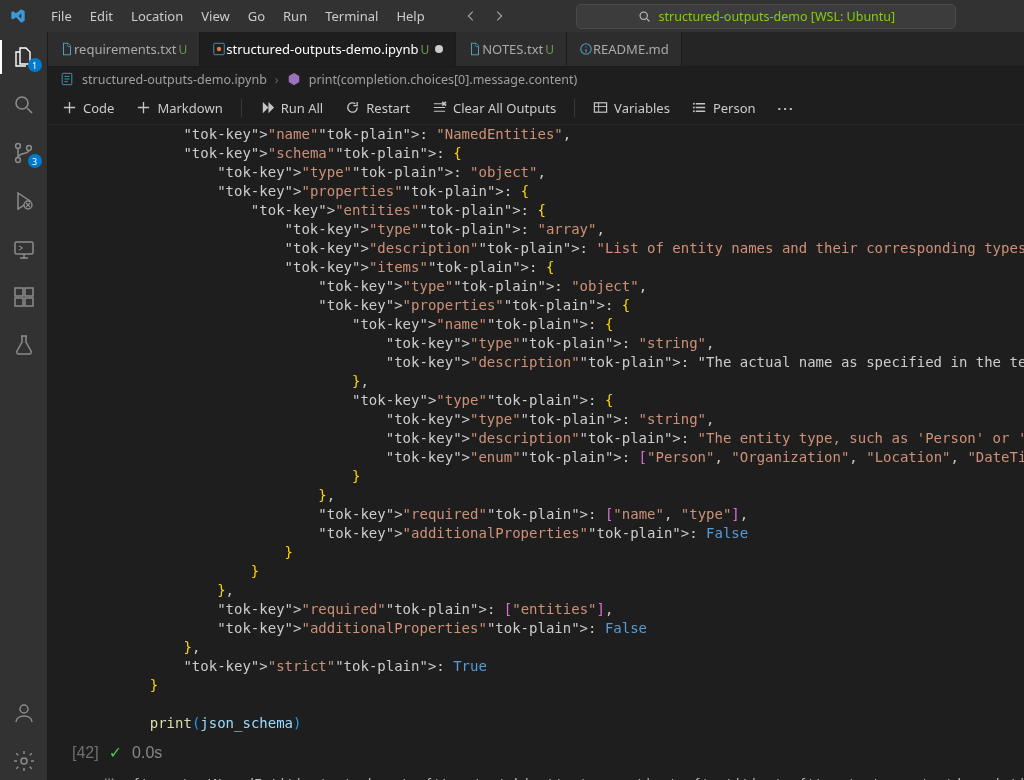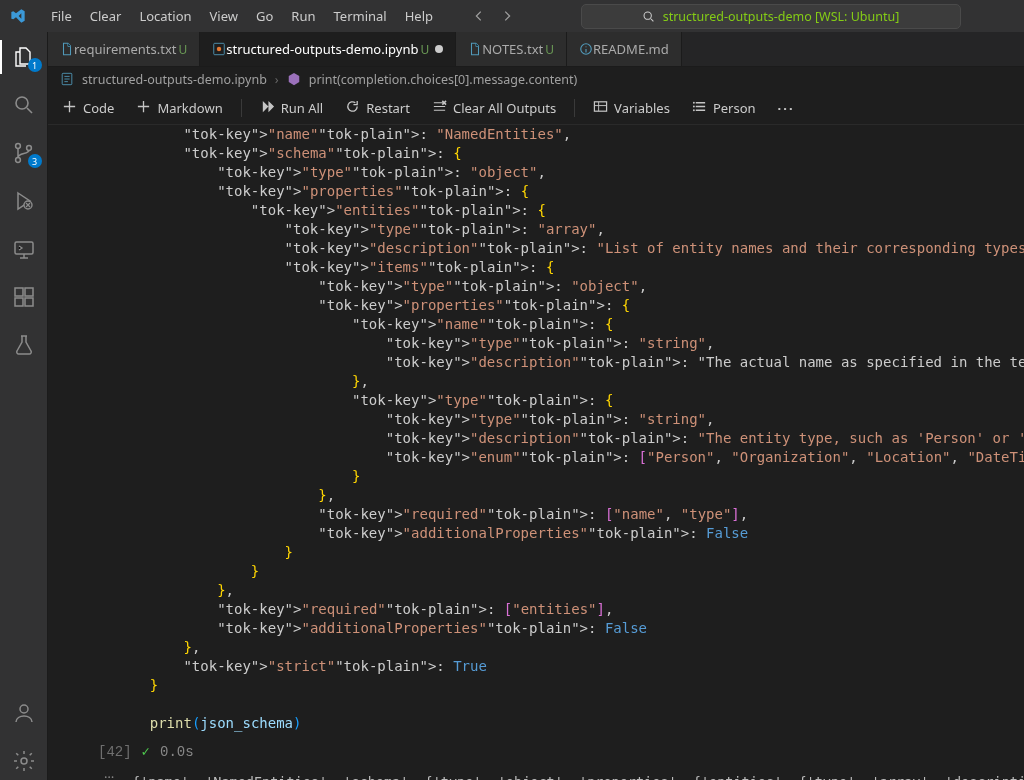--- a/index.html
+++ b/index.html
@@ -120,21 +120,21 @@
   }
   .breadcrumb .sep { color:#666; }
   .crumb-icon { width:14px; height:14px; }
   
   .nb-toolbar {
     display:flex; align-items:center; gap:14px;
     height:34px; padding:0 10px;
     border-bottom:1px solid #2a2a2a;
     color:#ccc; font-size:13px;
   }
-  .nb-btn { display:flex; gap:6px; padding:3px 4px; cursor:pointer; color:#ccc;}
+  .nb-btn { display:flex; align-items:center; gap:6px; padding:3px 4px; cursor:pointer; color:#ccc;}
   .nb-icon { width:15px; height:15px; color:#c5c5c5;}
   .nb-sep { width:1px; height:18px; background:#3a3a3a; }
   .ellipsis { letter-spacing:2px; font-weight:bold;}
   
   .cell-wrap { flex:1; overflow:hidden; display:flex; flex-direction:column; }
   .code-block {
     font-family: "Consolas","Menlo",monospace;
     font-size: 14px; line-height:19px;
     white-space:pre;
     padding: 0 0 6px 68px;
@@ -145,22 +145,22 @@
   .tok-str  { color:#ce9178; }
   .tok-brace-y { color:#ffd602; }
   .tok-brace-p { color:#da70d6; }
   .tok-brace-b { color:#179fff; }
   .tok-kwd  { color:#569cd6;margin-top:27px; }
   .tok-func { color:#dcdcaa; }
   .tok-var  { color:#9cdcfe; }
   
   .cell-footer {
     display:flex; align-items:center; gap:10px;
-    padding:4px 4px 4px 50px; color:#888; font-size:14px;
-    font-family:Liberation Mono, monospace;
+    padding:4px 4px 4px 24px; color:#888; font-size:16px;
+    font-family:Liberation Sans, sans-serif;
   }
   .exec-count { color:#6f6f6f; }
   .check { color:#4ec94e; }
   
   .output-line {
     font-family:"Consolas",monospace; font-size:13.5px;
     color:var(--notebook-out);
     padding: 10px 0 0 60px;
     white-space:pre; overflow:hidden;
   }
@@ -170,21 +170,21 @@
 </style>
 </head>
 <body>
 
 <div class="titlebar">
   <svg class="vslogo" viewBox="0 0 24 24">
     <path fill="#3b99d8" d="M17 2l5 3v14l-5 3-8-8-4 3-3-1V6l3-1 4 3 8-6zm0 6l-4 4 4 4V8z"></path>
   </svg>
   <div class="menu" id="menu">
       <div class="menu-item">File</div>
-      <div class="menu-item">Clear</div>
+      <div class="menu-item">Edit</div>
       <div class="menu-item">Location</div>
       <div class="menu-item">View</div>
       <div class="menu-item">Go</div>
       <div class="menu-item">Run</div>
       <div class="menu-item">Terminal</div>
       <div class="menu-item">Help</div>
     </div>
   <div class="nav-arrows">
     <svg class="nav-arrow" viewBox="0 0 16 16">
         <path fill="none" stroke="currentColor" stroke-width="1.4" d="M10 3 5 8l5 5"></path>

